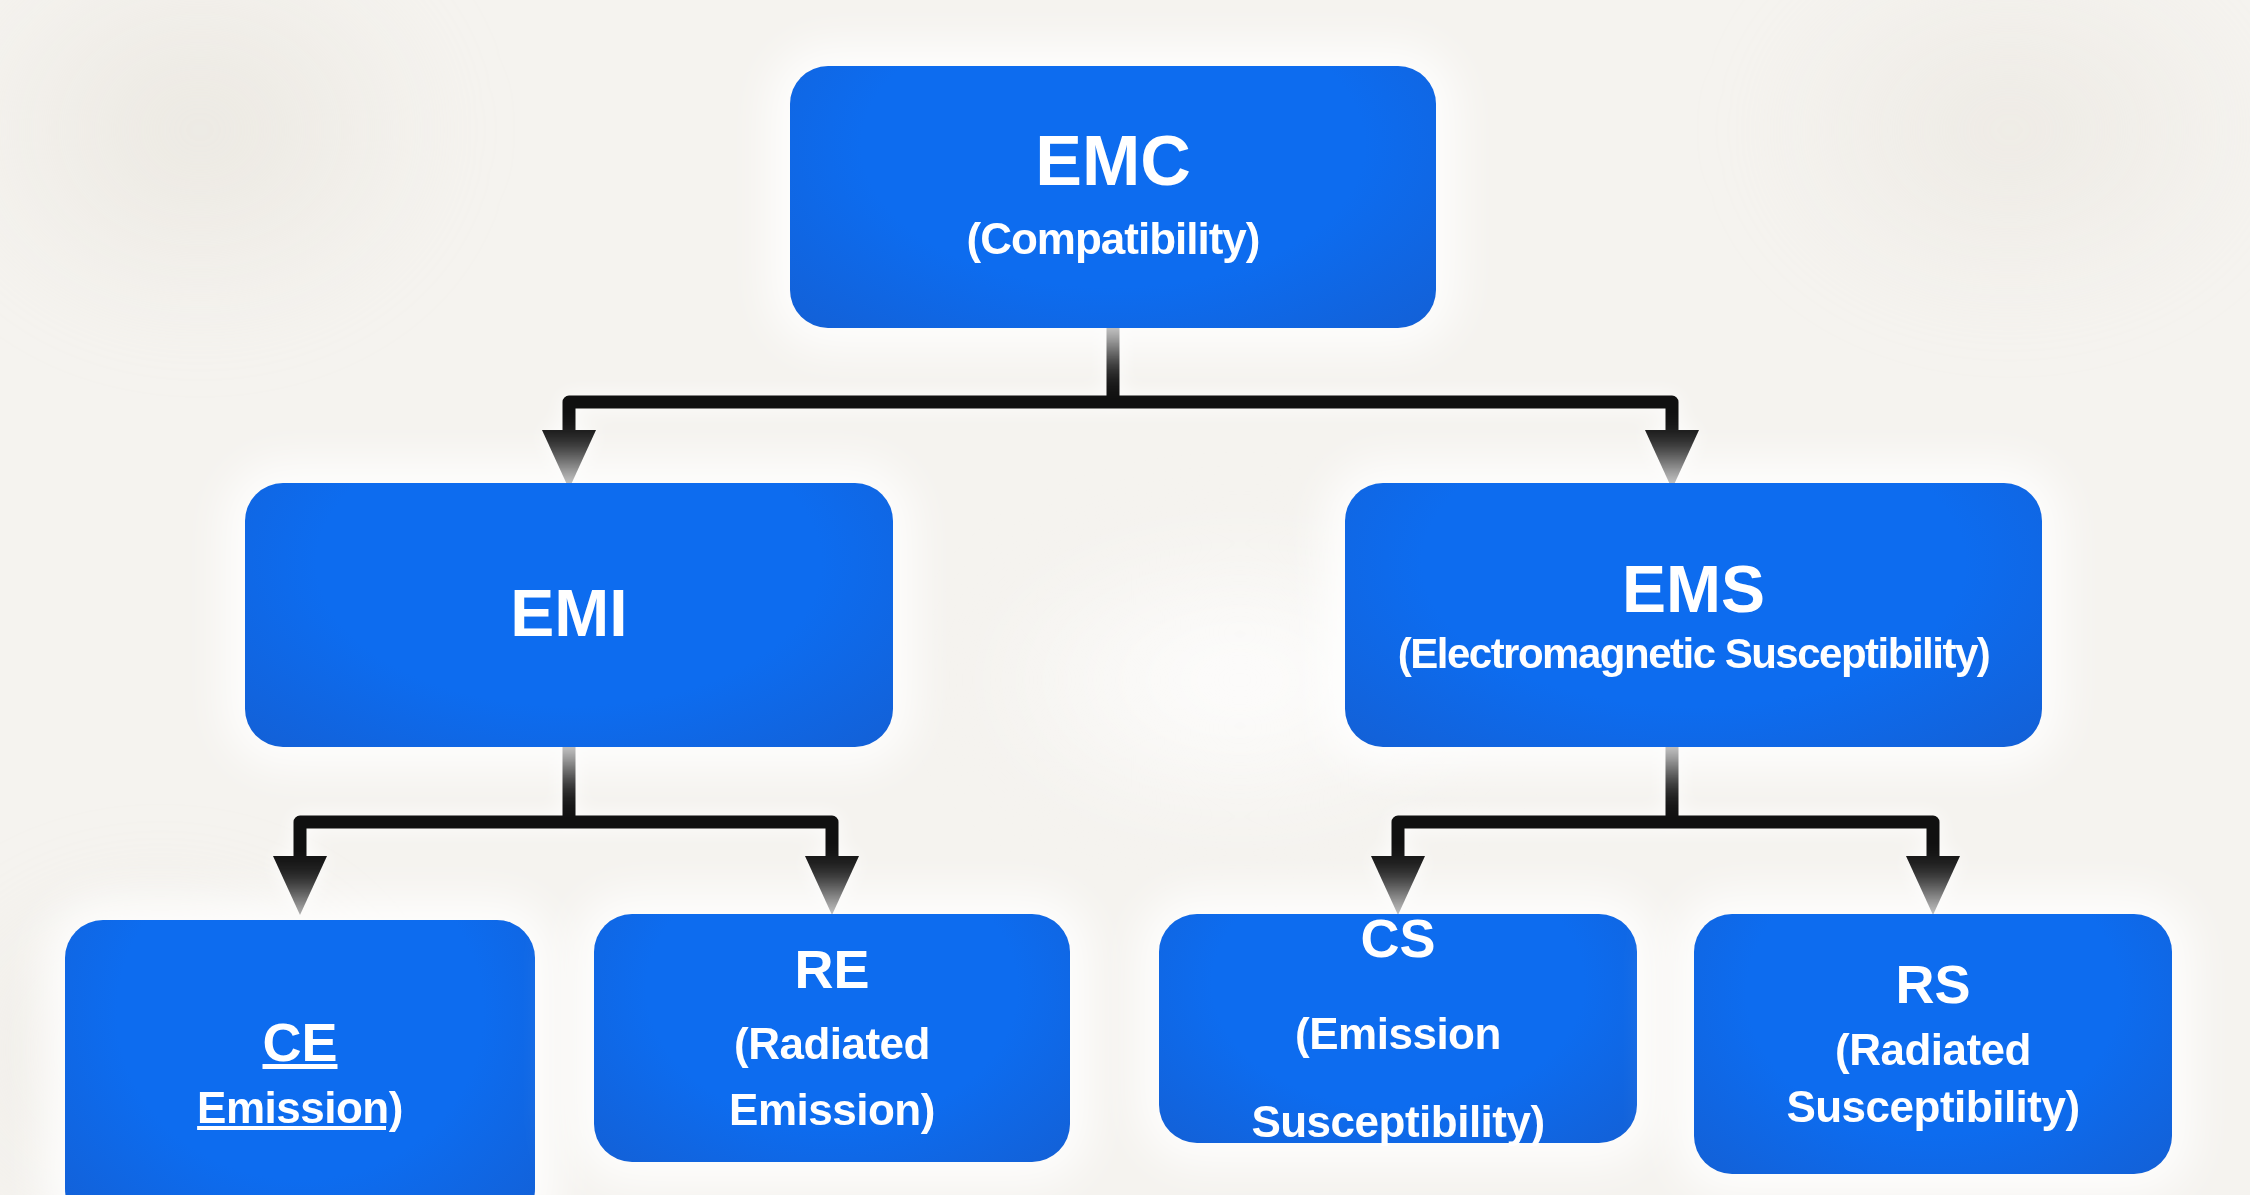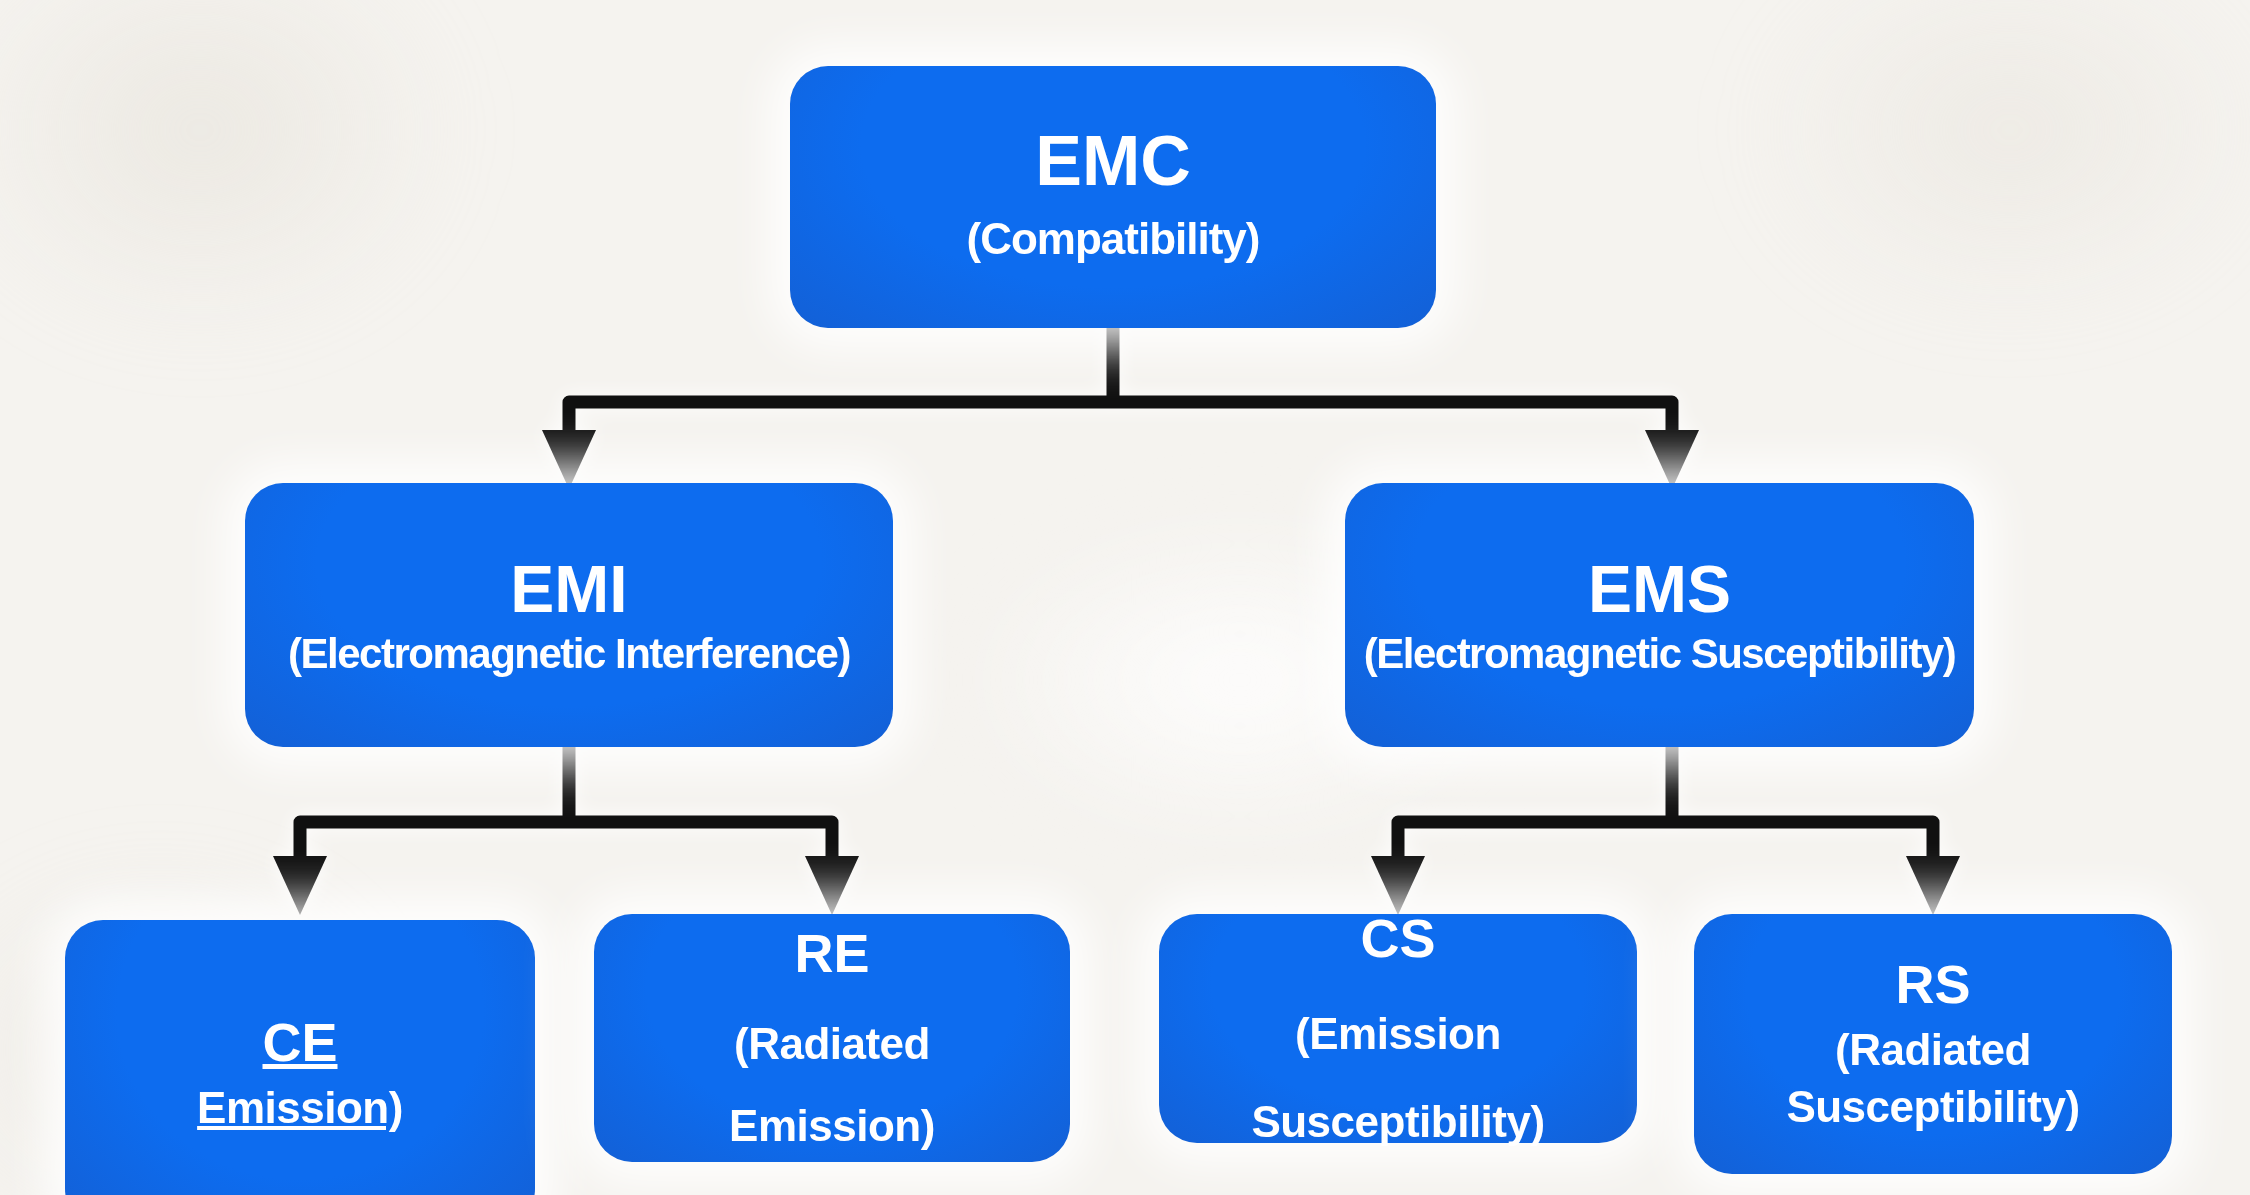--- a/index.html
+++ b/index.html
@@ -51,31 +51,31 @@
     border-radius: 38px;
     background: radial-gradient(ellipse at 50% 30%, var(--node-fill) 0%, var(--node-fill) 55%, var(--node-fill-edge) 100%);
     color: var(--node-text);
     display: flex;
     flex-direction: column;
     align-items: center;
     justify-content: center;
     text-align: center;
     font-weight: 700;
     box-shadow: 0 0 46px 20px rgba(255,255,255,0.9);
-    padding: 8px 10px;
+    padding: 24px 10px;
   }
   .node-title  { white-space: nowrap; }
   .node-sub    { white-space: nowrap; }
 
   .node-emc { left: 790px;  top: 66px;  width: 646px; height: 262px; }
   .node-emc .node-title { font-size: 70px; line-height: 1.1; margin-bottom: 8px; }
   .node-emc .node-sub   { font-size: 44px; line-height: 1.42; letter-spacing: -1px; word-spacing: -4px; }
 
   .node-emi { left: 245px;  top: 483px; width: 648px; height: 264px; }
-  .node-ems { left: 1345px; top: 483px; width: 629px; height: 264px; }
+  .node-ems { left: 1345px; top: 483px; width: 697px; height: 264px; }
   .node-emi .node-title, .node-ems .node-title { font-size: 66px; line-height: 1.15; margin-bottom: 2px; }
   .node-emi .node-sub,   .node-ems .node-sub   { font-size: 42px; letter-spacing: -1.5px; }
 
   .node-ce { left: 65px;   top: 920px; width: 470px; height: 307px; text-decoration: underline; }
   .node-re { left: 594px;  top: 914px; width: 476px; height: 248px; justify-content: space-between; }
   .node-cs { left: 1159px; top: 914px; width: 478px; height: 229px; gap: 30px; }
   .node-rs { left: 1694px; top: 914px; width: 478px; height: 260px; }
   .node-ce .node-title, .node-re .node-title, .node-cs .node-title, .node-rs .node-title {
     font-size: 54px; line-height: 1.15; margin-bottom: 6px;
   }
@@ -117,21 +117,20 @@
     </g>
   </svg>
 
   <div class="node node-emc">
     <div class="node-title">EMC</div>
     <div class="node-sub">(Compatibility)</div>
   </div>
 
   <div class="node node-emi">
     <div class="node-title">EMI</div>
-    <div class="node-sub">(Electromagnetic Interference)</div>
   </div>
 
   <div class="node node-ems">
     <div class="node-title">EMS</div>
     <div class="node-sub">(Electromagnetic Susceptibility)</div>
   </div>
 
   <div class="node node-ce">
     <div class="node-title">CE</div>
     <div class="node-sub">Emission)</div>

